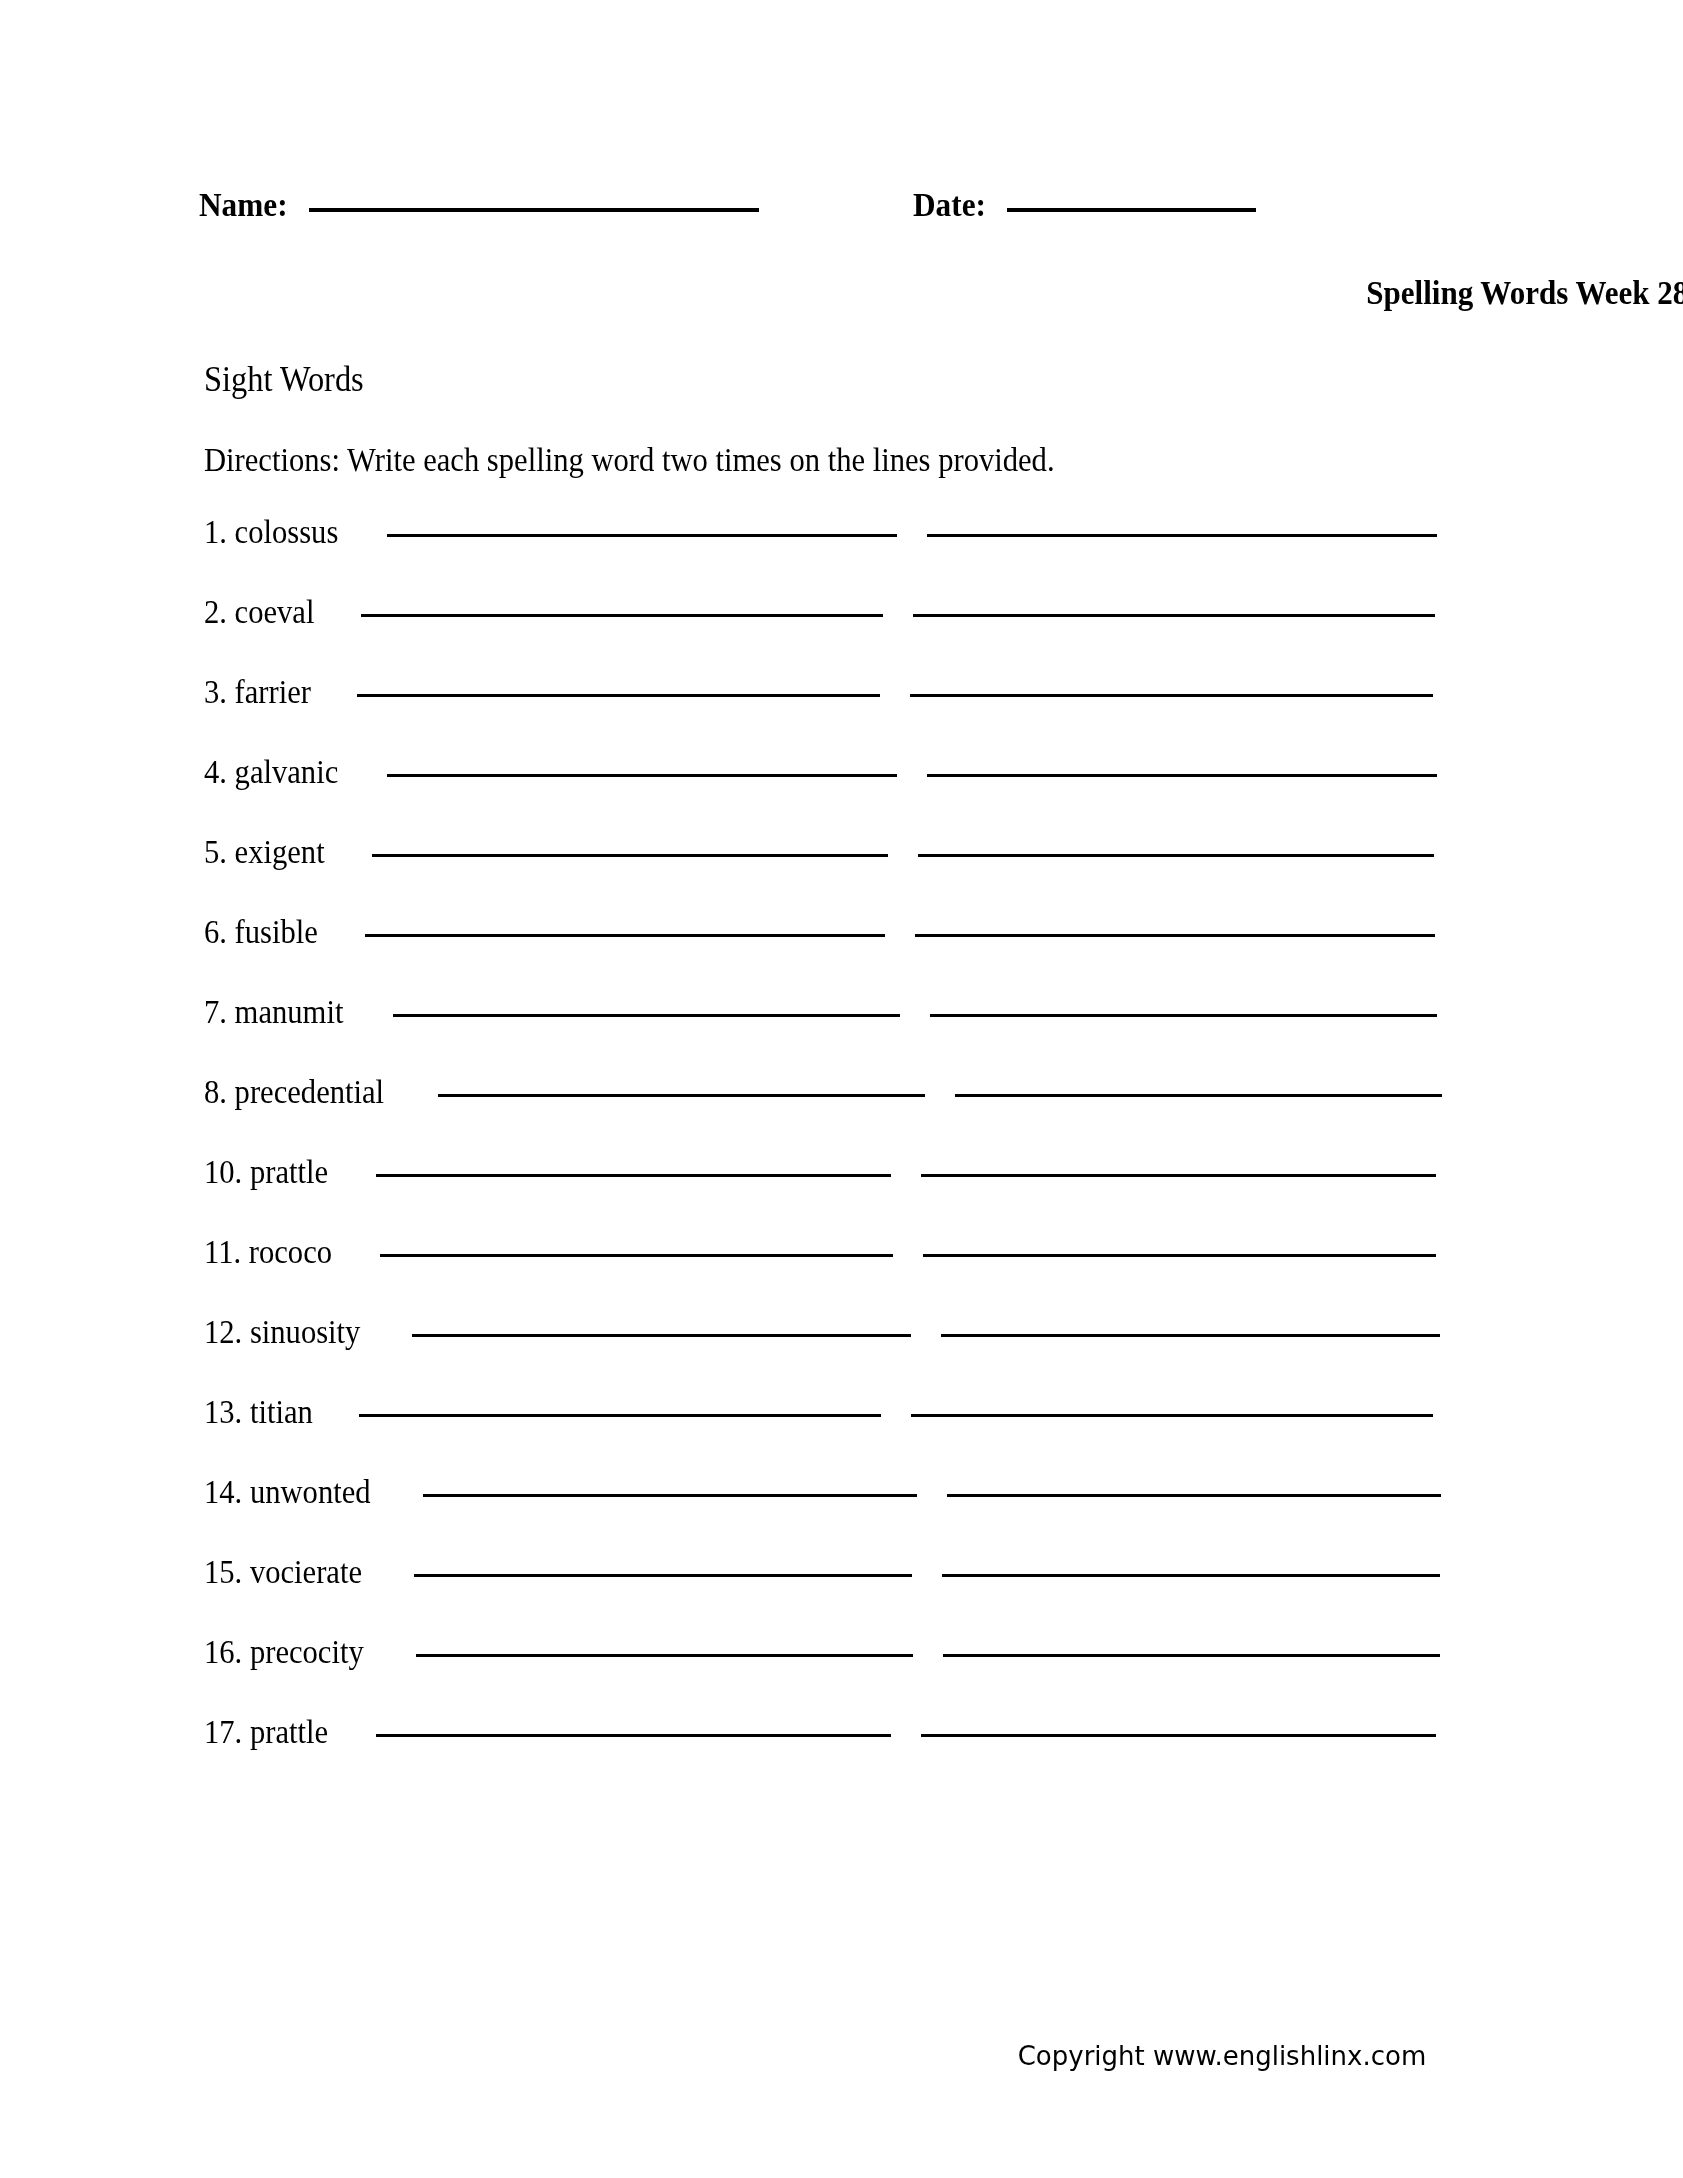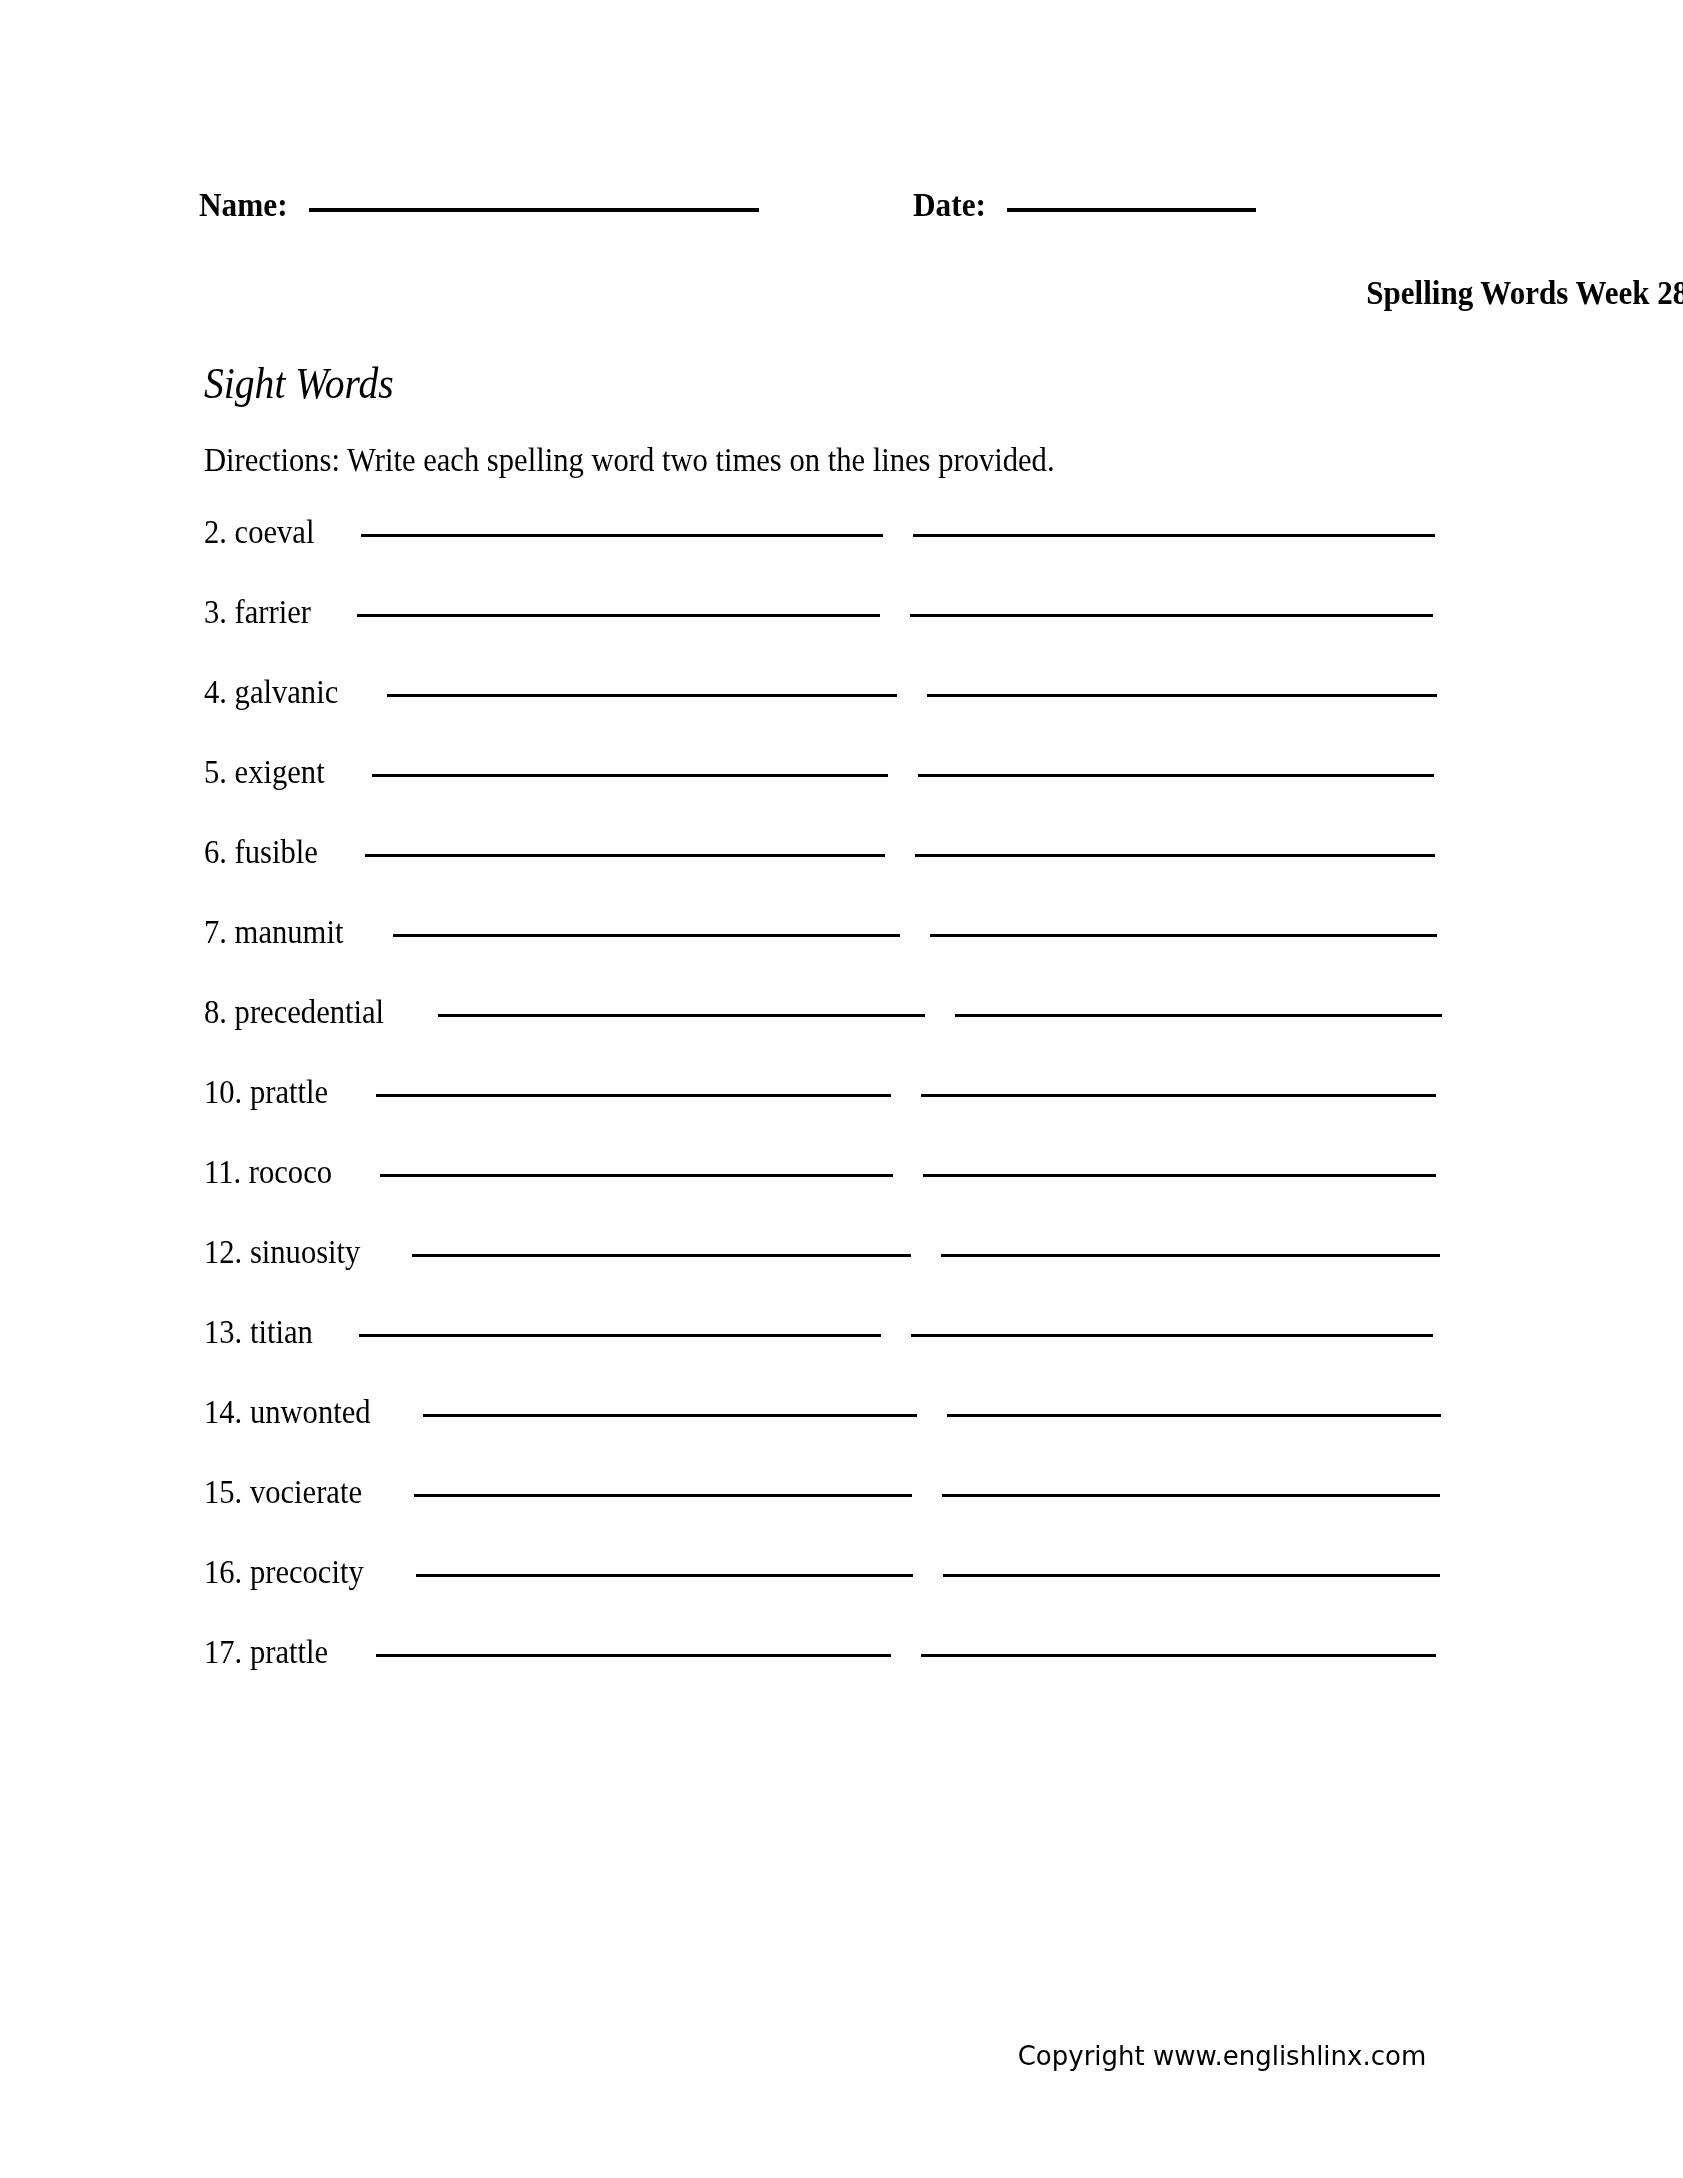--- a/index.html
+++ b/index.html
@@ -62,22 +62,21 @@
     font-size: 33px;
     font-weight: bold;
   }
   .doc-title span { display: inline-block; transform: scaleX(0.94); }
 
   
   .subtitle {
     position: absolute;
     left: 188px;
     top: 358px;
-    font-size: 44px;
-    font-style: italic;
+    font-size: 36px;
   }
   .subtitle span { display: inline-block; transform: scaleX(0.9); transform-origin: left; }
 
   
   .directions {
     position: absolute;
     left: 188px;
     top: 441px;
     font-size: 34px;
     white-space: nowrap;
@@ -153,20 +152,27 @@
   <div class="subtitle">
     <span>Sight Words</span>
   </div>
 
   <div class="directions">
     <span>Directions: Write each spelling word two times on the lines provided.</span>
   </div>
 
   <div class="wordlist" id="wordlist">
       <div class="word-row">
+        <span class="word-label">1. colossus</span>
+        <span class="gap-a" style="width: 34px;"></span>
+        <span class="blank-line" style="width: 510px;"></span>
+        <span class="gap-b"></span>
+        <span class="blank-line" style="width: 510px;"></span>
+      </div>
+      <div class="word-row">
         <span class="word-label">2. coeval</span>
         <span class="gap-a" style="width: 34px;"></span>
         <span class="blank-line" style="width: 522px;"></span>
         <span class="gap-b"></span>
         <span class="blank-line" style="width: 522px;"></span>
       </div>
       <div class="word-row">
         <span class="word-label">3. farrier</span>
         <span class="gap-a" style="width: 34px;"></span>
         <span class="blank-line" style="width: 523px;"></span>

